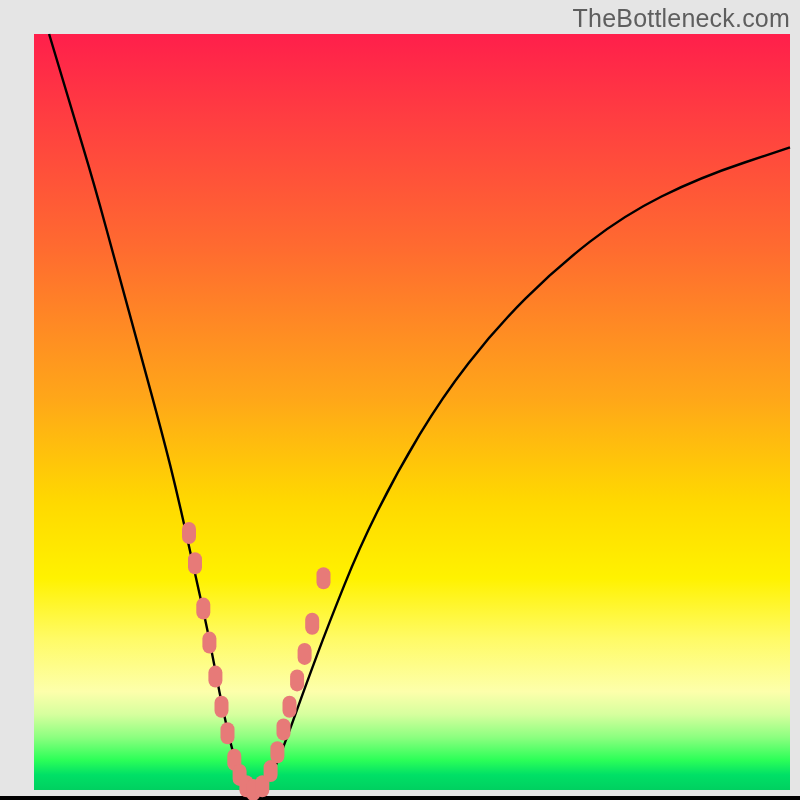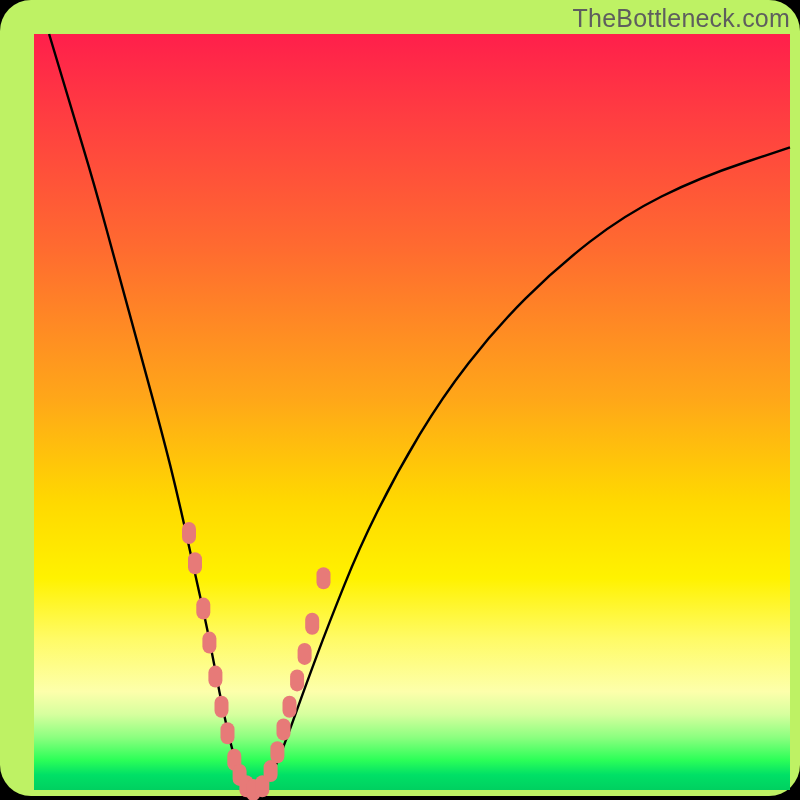--- a/index.html
+++ b/index.html
@@ -8,22 +8,21 @@
     width: 800px;
     height: 800px;
     overflow: hidden;
     background: #000;
     font-family: Arial, Helvetica, sans-serif;
   }
   .frame {
     position: relative;
     width: 800px;
     height: 796px;
-    background: #bef264;
-    border-radius: 31px;
+    background: #e5e5e5;
   }
   .plot-area {
     position: absolute;
     left: 34px;
     top: 34px;
     width: 756px;
     height: 756px;
     background: linear-gradient(
       to bottom,
       #ff1f4b 0%,

